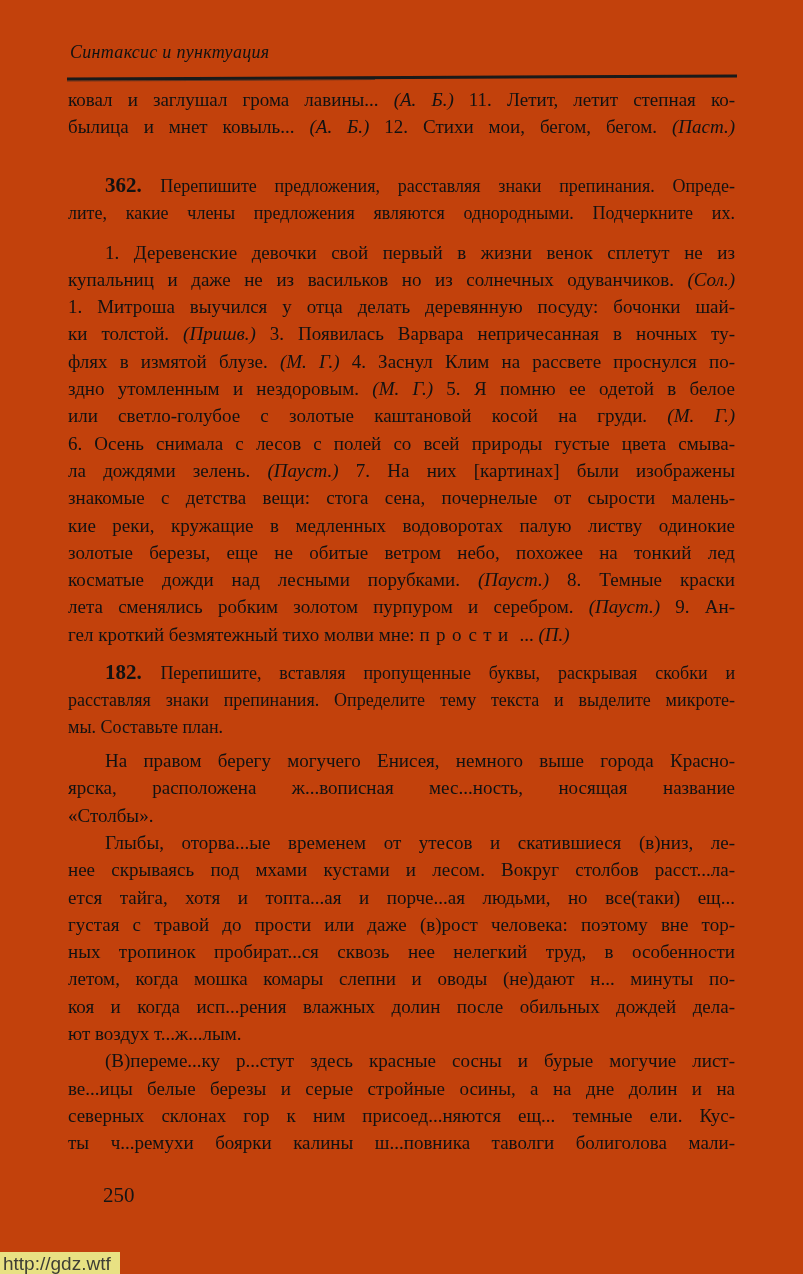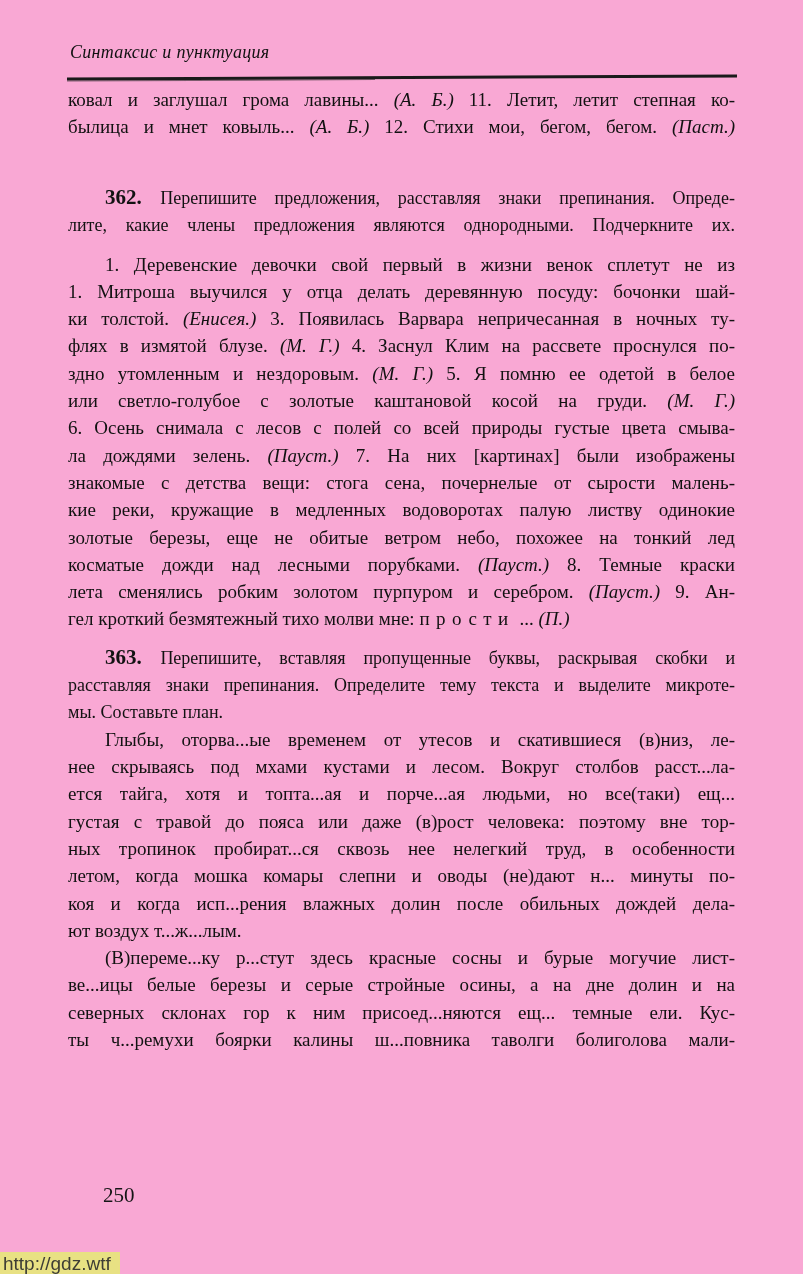--- a/index.html
+++ b/index.html
@@ -1,20 +1,20 @@
 <!DOCTYPE html>
 <html><head>
 <meta charset="utf-8">
 <title>Scanned textbook page</title>
 <style>
   html,body{margin:0;padding:0;background:#e9e9e9;}
   .page{
     position:relative;
     width:803px;height:1274px;
-    background:#f9a8d4;
+    background:#c2410c;
     color:#121212;
     font-family:"Liberation Serif", serif;
     overflow:hidden;
   }
   .header-title{
     position:absolute;left:70px;top:42px;
     font-style:italic;font-size:18px;letter-spacing:.3px;
   }
   .header-rule{
     position:absolute;left:67px;top:76px;width:670px;height:2.6px;
@@ -27,21 +27,21 @@
   .block{margin:0;}
   .block.body{font-size:19px;line-height:27.3px;}
   .block.task{font-size:18px;line-height:27px;}
   .line{text-align:justify;text-align-last:left;overflow:hidden;}
   .line.fill{text-align-last:justify;}
   .line.indent{text-indent:37px;}
   span.i{font-style:italic;}
   span.num{font-weight:bold;font-size:21px;}
   span.sp{letter-spacing:.34em;}
   
-  [data-name="block-task-362"]{margin-top:43px;}
+  [data-name="block-task-362"]{margin-top:31px;}
   [data-name="block-sentences-362"]{margin-top:12px;}
   [data-name="block-task-363"]{margin-top:11px;}
   [data-name="block-text-363-p1"]{margin-top:6px;}
   .page-number{
     position:absolute;left:103px;top:1183px;
     font-size:21px;color:#151515;
   }
   .watermark{
     position:absolute;left:0;top:1252px;height:24px;
     display:flex;align-items:center;
@@ -62,44 +62,50 @@
       <div class="block body" data-name="block-para-continuation">
         <div class="line fill" data-name="text-line"><span data-name="text-run">ковал и заглушал грома лавины... </span><span class="i" data-name="author-abbr">(А. Б.)</span><span data-name="text-run"> 11. Летит, летит степная ко-</span></div>
         <div class="line fill" data-name="text-line"><span data-name="text-run">былица и мнет ковыль... </span><span class="i" data-name="author-abbr">(А. Б.)</span><span data-name="text-run"> 12. Стихи мои, бегом, бегом. </span><span class="i" data-name="author-abbr">(Паст.)</span></div>
       </div>
       <div class="block task" data-name="block-task-362">
         <div class="line fill indent" data-name="text-line"><span class="num" data-name="exercise-number">362. </span><span data-name="text-run">Перепишите предложения, расставляя знаки препинания. Опреде-</span></div>
         <div class="line fill" data-name="text-line"><span data-name="text-run">лите, какие члены предложения являются однородными. Подчеркните их.</span></div>
       </div>
       <div class="block body" data-name="block-sentences-362">
         <div class="line fill indent" data-name="text-line"><span data-name="text-run">1. Деревенские девочки свой первый в жизни венок сплетут не из</span></div>
+        <div class="line fill" data-name="text-line"><span data-name="text-run">купальниц и даже не из васильков но из солнечных одуванчиков. </span><span class="i" data-name="author-abbr">(Сол.)</span></div>
         <div class="line fill" data-name="text-line"><span data-name="text-run">1. Митроша выучился у отца делать деревянную посуду: бочонки шай-</span></div>
-        <div class="line fill" data-name="text-line"><span data-name="text-run">ки толстой. </span><span class="i" data-name="author-abbr">(Енисея.)</span><span data-name="text-run"> 3. Появилась Варвара непричесанная в ночных ту-</span></div>
+        <div class="line fill" data-name="text-line"><span data-name="text-run">ки толстой. </span><span class="i" data-name="author-abbr">(Пришв.)</span><span data-name="text-run"> 3. Появилась Варвара непричесанная в ночных ту-</span></div>
         <div class="line fill" data-name="text-line"><span data-name="text-run">флях в измятой блузе. </span><span class="i" data-name="author-abbr">(М. Г.)</span><span data-name="text-run"> 4. Заснул Клим на рассвете проснулся по-</span></div>
         <div class="line fill" data-name="text-line"><span data-name="text-run">здно утомленным и нездоровым. </span><span class="i" data-name="author-abbr">(М. Г.)</span><span data-name="text-run"> 5. Я помню ее одетой в белое</span></div>
         <div class="line fill" data-name="text-line"><span data-name="text-run">или светло-голубое с золотые каштановой косой на груди. </span><span class="i" data-name="author-abbr">(М. Г.)</span></div>
         <div class="line fill" data-name="text-line"><span data-name="text-run">6. Осень снимала с лесов с полей со всей природы густые цвета смыва-</span></div>
         <div class="line fill" data-name="text-line"><span data-name="text-run">ла дождями зелень. </span><span class="i" data-name="author-abbr">(Пауст.)</span><span data-name="text-run"> 7. На них [картинах] были изображены</span></div>
         <div class="line fill" data-name="text-line"><span data-name="text-run">знакомые с детства вещи: стога сена, почернелые от сырости малень-</span></div>
         <div class="line fill" data-name="text-line"><span data-name="text-run">кие реки, кружащие в медленных водоворотах палую листву одинокие</span></div>
         <div class="line fill" data-name="text-line"><span data-name="text-run">золотые березы, еще не обитые ветром небо, похожее на тонкий лед</span></div>
         <div class="line fill" data-name="text-line"><span data-name="text-run">косматые дожди над лесными порубками. </span><span class="i" data-name="author-abbr">(Пауст.)</span><span data-name="text-run"> 8. Темные краски</span></div>
         <div class="line fill" data-name="text-line"><span data-name="text-run">лета сменялись робким золотом пурпуром и серебром. </span><span class="i" data-name="author-abbr">(Пауст.)</span><span data-name="text-run"> 9. Ан-</span></div>
         <div class="line" data-name="text-line"><span data-name="text-run">гел кроткий безмятежный тихо молви мне: </span><span class="sp" data-name="emphasized-word">прости</span><span data-name="text-run"> ... </span><span class="i" data-name="author-abbr">(П.)</span></div>
       </div>
       <div class="block task" data-name="block-task-363">
-        <div class="line fill indent" data-name="text-line"><span class="num" data-name="exercise-number">363. </span><span data-name="text-run">Перепишите, вставляя пропущенные буквы, раскрывая скобки и</span></div>
+        <div class="line fill indent" data-name="text-line"><span class="num" data-name="exercise-number">182. </span><span data-name="text-run">Перепишите, вставляя пропущенные буквы, раскрывая скобки и</span></div>
         <div class="line fill" data-name="text-line"><span data-name="text-run">расставляя знаки препинания. Определите тему текста и выделите микроте-</span></div>
         <div class="line" data-name="text-line"><span data-name="text-run">мы. Составьте план.</span></div>
+      </div>
+      <div class="block body" data-name="block-text-363-p1">
+        <div class="line fill indent" data-name="text-line"><span data-name="text-run">На правом берегу могучего Енисея, немного выше города Красно-</span></div>
+        <div class="line fill" data-name="text-line"><span data-name="text-run">ярска, расположена ж...вописная мес...ность, носящая название</span></div>
+        <div class="line" data-name="text-line"><span data-name="text-run">«Столбы».</span></div>
       </div>
       <div class="block body" data-name="block-text-363-p2">
         <div class="line fill indent" data-name="text-line"><span data-name="text-run">Глыбы, оторва...ые временем от утесов и скатившиеся (в)низ, ле-</span></div>
         <div class="line fill" data-name="text-line"><span data-name="text-run">нее скрываясь под мхами кустами и лесом. Вокруг столбов расст...ла-</span></div>
         <div class="line fill" data-name="text-line"><span data-name="text-run">ется тайга, хотя и топта...ая и порче...ая людьми, но все(таки) ещ...</span></div>
-        <div class="line fill" data-name="text-line"><span data-name="text-run">густая с травой до пояса или даже (в)рост человека: поэтому вне тор-</span></div>
+        <div class="line fill" data-name="text-line"><span data-name="text-run">густая с травой до прости или даже (в)рост человека: поэтому вне тор-</span></div>
         <div class="line fill" data-name="text-line"><span data-name="text-run">ных тропинок пробират...ся сквозь нее нелегкий труд, в особенности</span></div>
         <div class="line fill" data-name="text-line"><span data-name="text-run">летом, когда мошка комары слепни и оводы (не)дают н... минуты по-</span></div>
         <div class="line fill" data-name="text-line"><span data-name="text-run">коя и когда исп...рения влажных долин после обильных дождей дела-</span></div>
         <div class="line" data-name="text-line"><span data-name="text-run">ют воздух т...ж...лым.</span></div>
       </div>
       <div class="block body" data-name="block-text-363-p3">
         <div class="line fill indent" data-name="text-line"><span data-name="text-run">(В)переме...ку р...стут здесь красные сосны и бурые могучие лист-</span></div>
         <div class="line fill" data-name="text-line"><span data-name="text-run">ве...ицы белые березы и серые стройные осины, а на дне долин и на</span></div>
         <div class="line fill" data-name="text-line"><span data-name="text-run">северных склонах гор к ним присоед...няются ещ... темные ели. Кус-</span></div>
         <div class="line fill" data-name="text-line"><span data-name="text-run">ты ч...ремухи боярки калины ш...повника таволги болиголова мали-</span></div>

